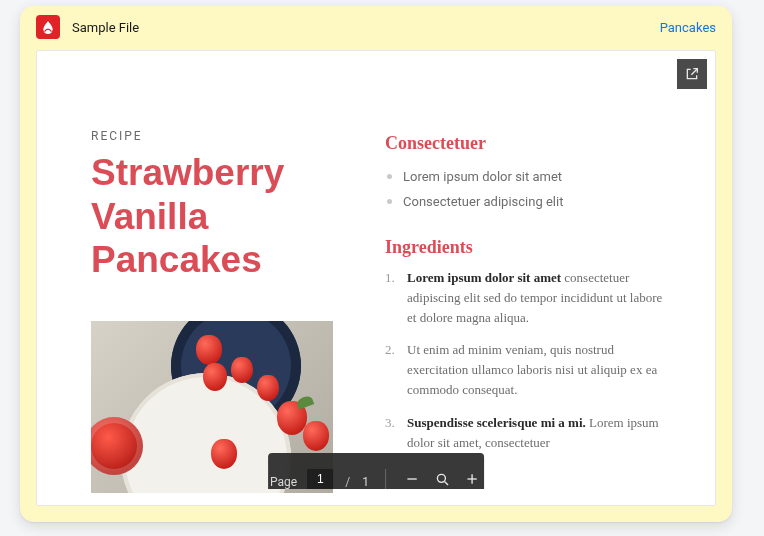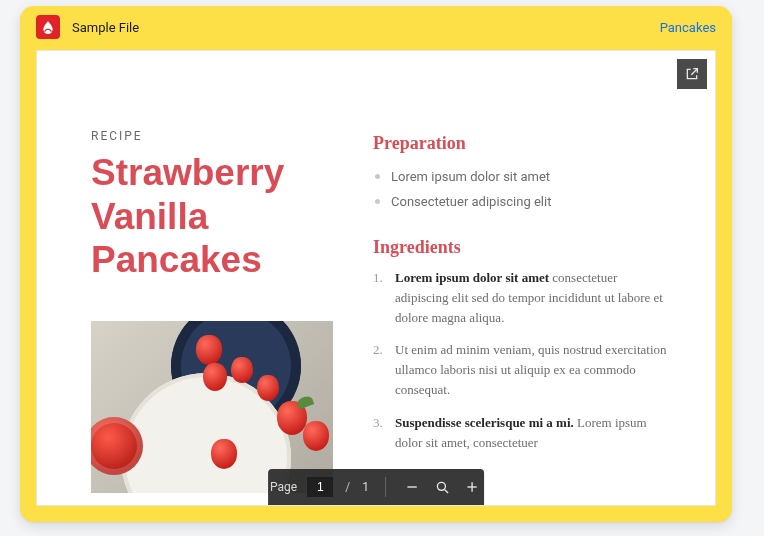--- a/index.html
+++ b/index.html
@@ -10,21 +10,21 @@
     height: 536px;
     overflow: hidden;
     position: relative;
   }
   .card {
     position: absolute;
     left: 20px;
     top: 6px;
     width: 712px;
     height: 516px;
-    background: #fde047;
+    background: #fef9c3;
     border-radius: 14px;
     box-shadow: 0 4px 14px rgba(0,0,0,0.12), 0 1px 2px rgba(0,0,0,0.06);
     overflow: hidden;
   }
   
   .header {
     display: flex;
     align-items: center;
     padding: 10px 16px 12px 16px;
     height: 44px;
@@ -79,21 +79,21 @@
   .popout-btn svg { display:block; }
   
   .page {
     position: absolute;
     left: 0;
     right: 0;
     top: 0;
     bottom: 0;
     padding: 78px 48px 0 54px;
     display: flex;
-    gap: 40px;
+    gap: 52px;
   }
   .col-left { width: 242px; flex-shrink: 0; }
   .overline {
     font-size: 12px;
     letter-spacing: 2px;
     color: #6a6a6a;
     font-weight: 400;
     margin-bottom: 8px;
   }
   .recipe-title {
@@ -154,26 +154,26 @@
     top: 0;
     color: #9b9b9b;
     font-size: 13px;
   }
   ol.prep li .lead { color: #2a2a2a; font-weight: 600; }
   
   .toolbar {
     position: absolute;
     left: 50%;
     transform: translateX(-50%);
-    bottom: 0;
+    bottom: 16px;
     height: 36px;
     background: rgba(40,40,40,0.92);
     border-radius: 4px 4px 0 0;
     display: flex;
-    align-items: center;
+    align-items: flex-end;
     padding: 0 2px;
     gap: 10px;
     color: #e8e8e8;
     font-size: 12px;
     z-index: 10;
   }
   .toolbar .lbl { color: #d8d8d8; }
   .toolbar .page-input {
     width: 26px;
     height: 20px;
@@ -250,21 +250,21 @@
           <div class="berry b2"></div>
           <div class="berry b3"></div>
           <div class="berry b4"></div>
           <div class="berry b5"></div>
           <div class="leaf"></div>
           <div class="berry b6"></div>
           <div class="berry b7"></div>
         </div>
       </div>
       <div class="col-right">
-        <div class="section-h">Preparation</div>
+        <div class="section-h">Consectetuer</div>
         <ul class="ing">
           <li>Lorem ipsum dolor sit amet</li>
           <li>Consectetuer adipiscing elit</li>
         </ul>
         <div class="section-h">Ingredients</div>
         <ol class="prep">
           <li><span class="lead">Lorem ipsum dolor sit amet</span><span> consectetuer adipiscing elit sed do tempor incididunt ut labore et dolore magna aliqua.</span></li>
           <li><span class="lead"></span><span>Ut enim ad minim veniam, quis nostrud exercitation ullamco laboris nisi ut aliquip ex ea commodo consequat.</span></li>
           <li><span class="lead">Suspendisse scelerisque mi a mi.</span><span> Lorem ipsum dolor sit amet, consectetuer</span></li>
         </ol>

